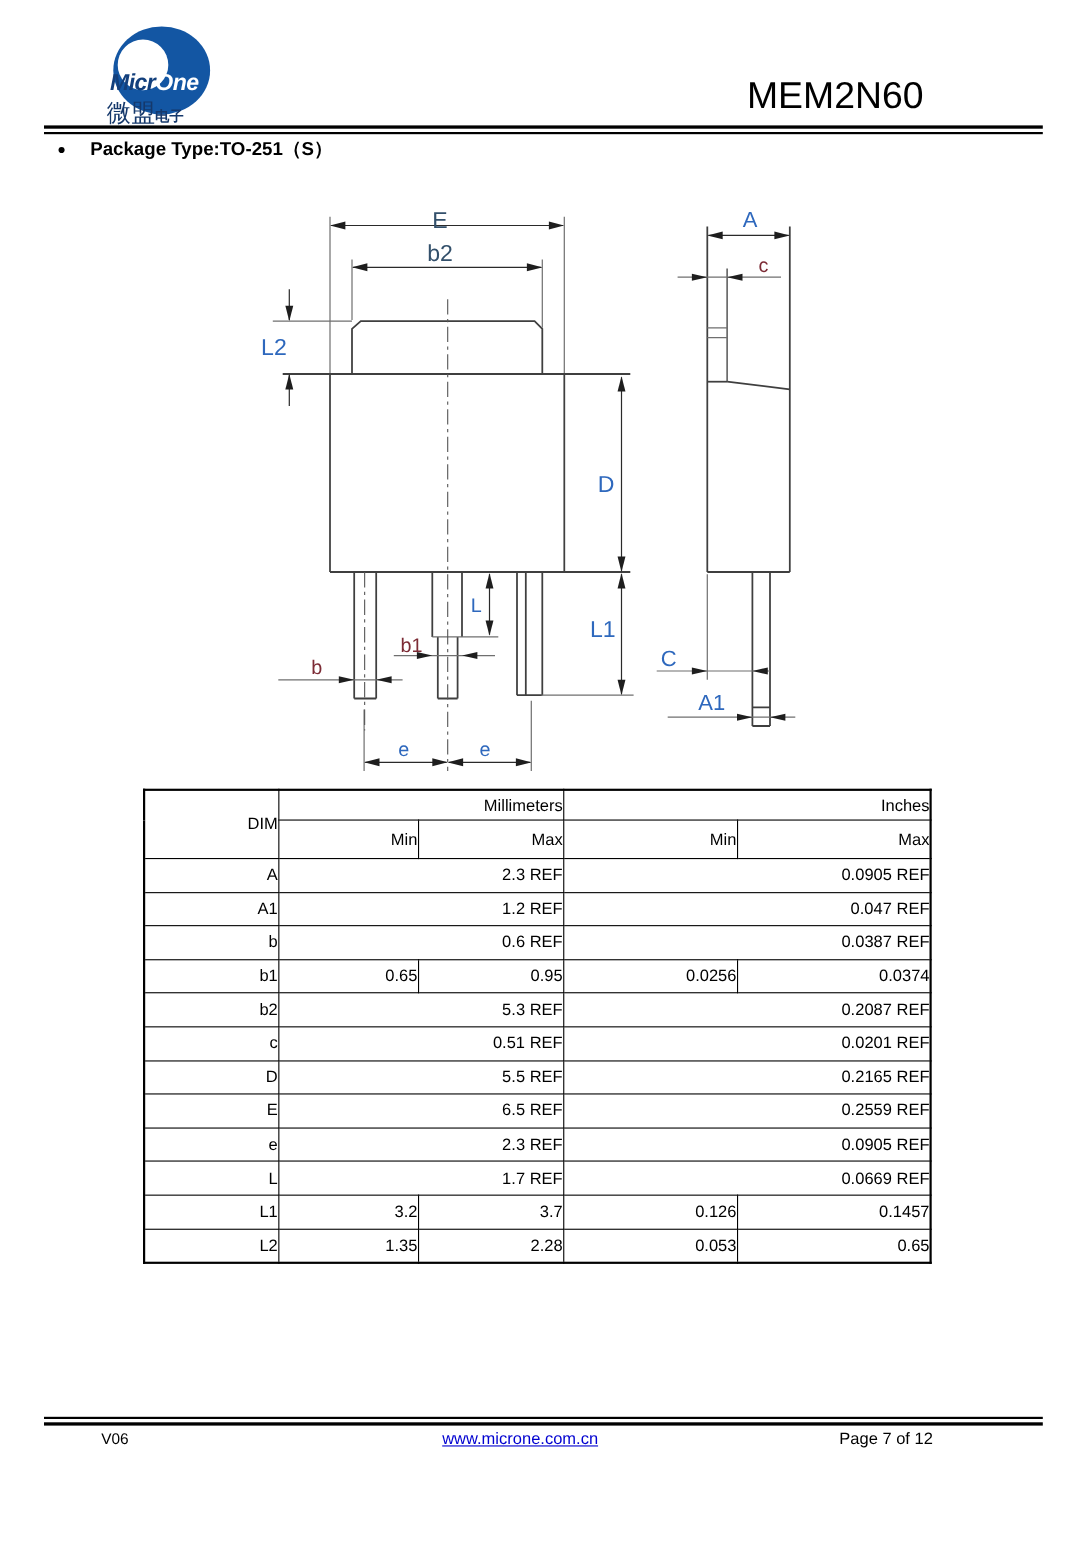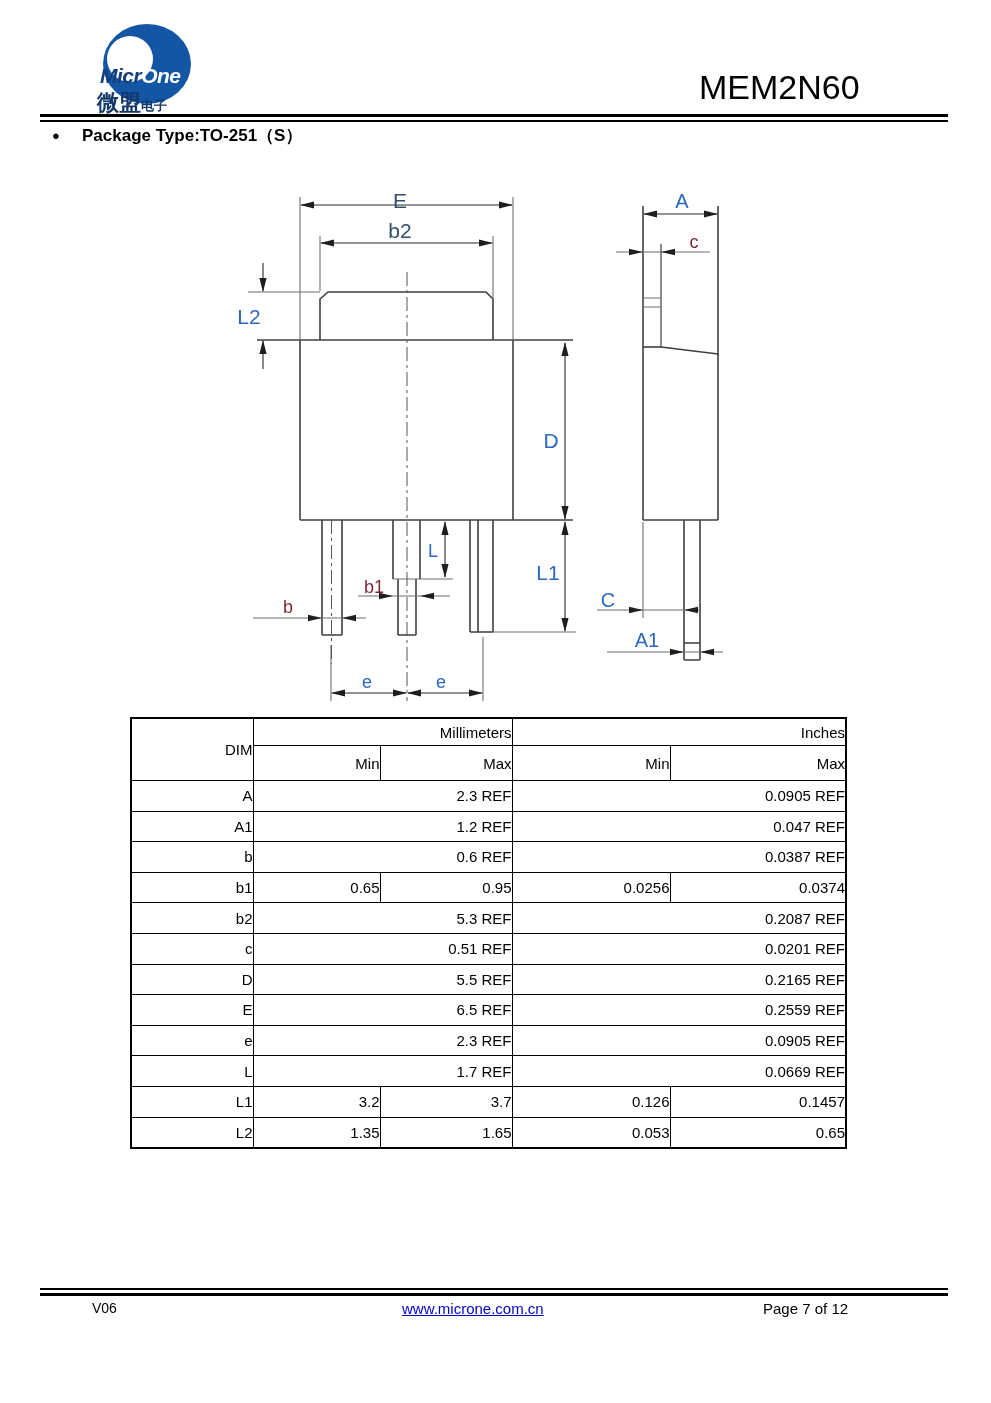--- a/index.html
+++ b/index.html
@@ -8,23 +8,23 @@
     font-family:"Liberation Sans","DejaVu Sans",sans-serif;color:#000;overflow:hidden;
   }
   
   .logo{position:absolute;left:95px;top:24px;width:120px;height:95px;}
   .logo-disc{position:absolute;left:8px;top:0;width:88px;height:80px;border-radius:50%;background:#1356a3;}
   .logo-cut{position:absolute;left:12px;top:12px;width:46px;height:46px;border-radius:50%;background:#ffffff;}
   .logo-word{position:absolute;left:5px;top:40px;font-size:21px;font-weight:bold;font-style:italic;letter-spacing:-0.5px;white-space:nowrap;}
   .logo-word .micr{color:#123f7c;}
   .logo-word .one{color:#ffffff;}
   .logo-cn{position:absolute;left:2px;top:64px;white-space:nowrap;color:#15386b;}
-  .logo-cn .cn-main{font-size:22px;font-weight:bold;}
+  .logo-cn .cn-main{font-size:22px;font-weight:normal;}
   .logo-cn .cn-sub{font-size:13px;font-weight:bold;}
-  .doc-title{position:absolute;left:699px;top:68px;font-size:34px;color:#000;white-space:nowrap;}
+  .doc-title{position:absolute;left:679px;top:68px;font-size:34px;color:#000;white-space:nowrap;}
   .rule-top{position:absolute;left:40px;top:114px;width:908px;height:3px;border-top:3px solid #000;border-bottom:2px solid #000;}
   .rule-bottom{position:absolute;left:40px;top:1288px;width:908px;height:3px;border-top:2px solid #000;border-bottom:3px solid #000;}
   .pkg-line{position:absolute;left:52px;top:124px;width:600px;font-size:17px;font-weight:bold;white-space:nowrap;}
   .pkg-line .bullet{display:inline-block;width:30px;font-size:13px;vertical-align:1px;}
   
   .drawing-svg{position:absolute;left:0;top:0;width:991px;height:1403px;}
   .dim-label{position:absolute;transform:translate(-50%,-50%);font-size:20px;color:#2e68bd;white-space:nowrap;}
   .dim-label.navy{color:#33506b;font-size:21px;}
   .dim-label.maroon{color:#7c2b35;font-size:18px;}
   .dim-label.small{font-size:18px;}
@@ -227,21 +227,21 @@
       <tr>
         <td>L1</td>
         <td>3.2</td>
         <td>3.7</td>
         <td>0.126</td>
         <td>0.1457</td>
       </tr>
       <tr>
         <td>L2</td>
         <td>1.35</td>
-        <td>1.65</td>
+        <td>2.28</td>
         <td>0.053</td>
         <td>0.65</td>
       </tr>
     </tbody>
   </table>
 
   <div class="rule-bottom"></div>
   <div class="footer-version">V06</div>
   <a class="footer-link" href="#">www.microne.com.cn</a>
   <div class="footer-page">Page 7 of 12</div>

